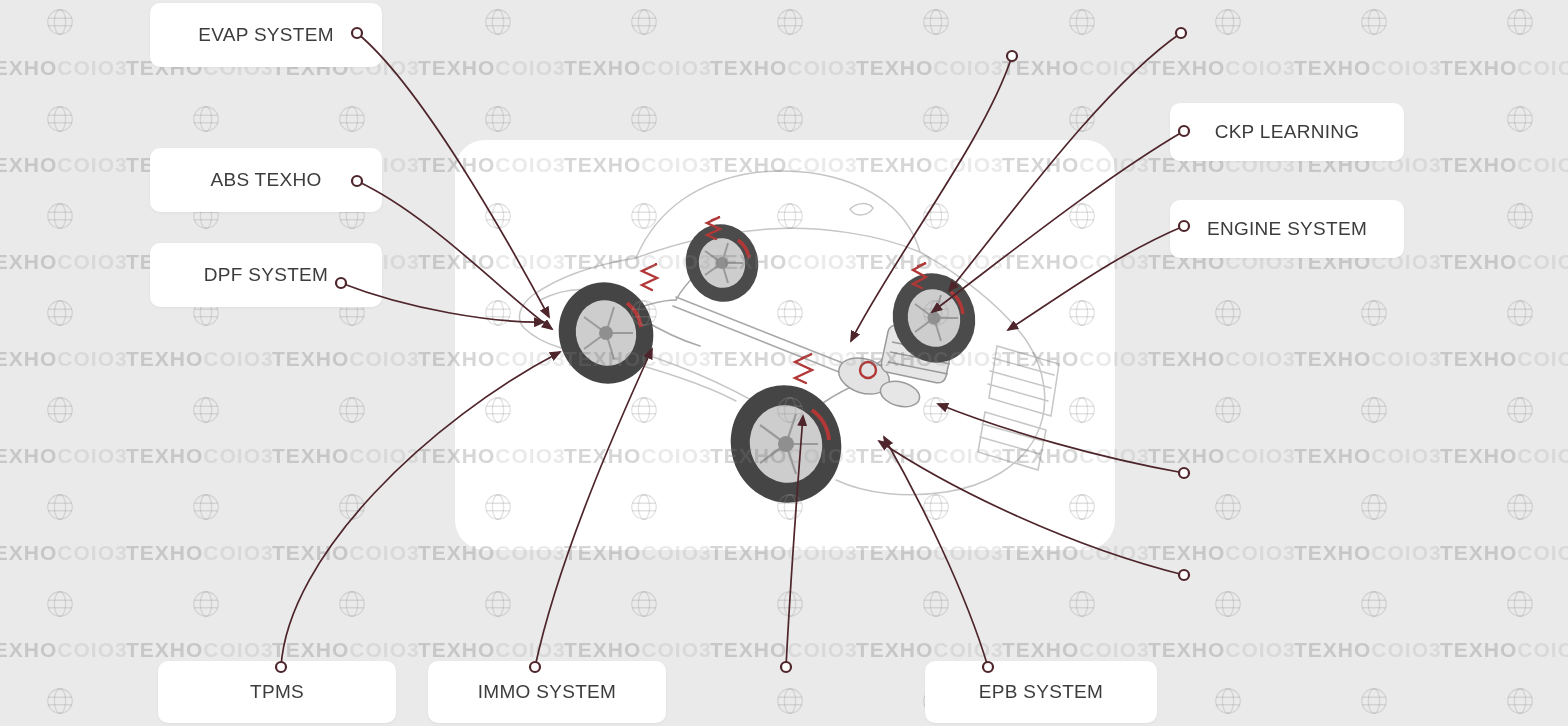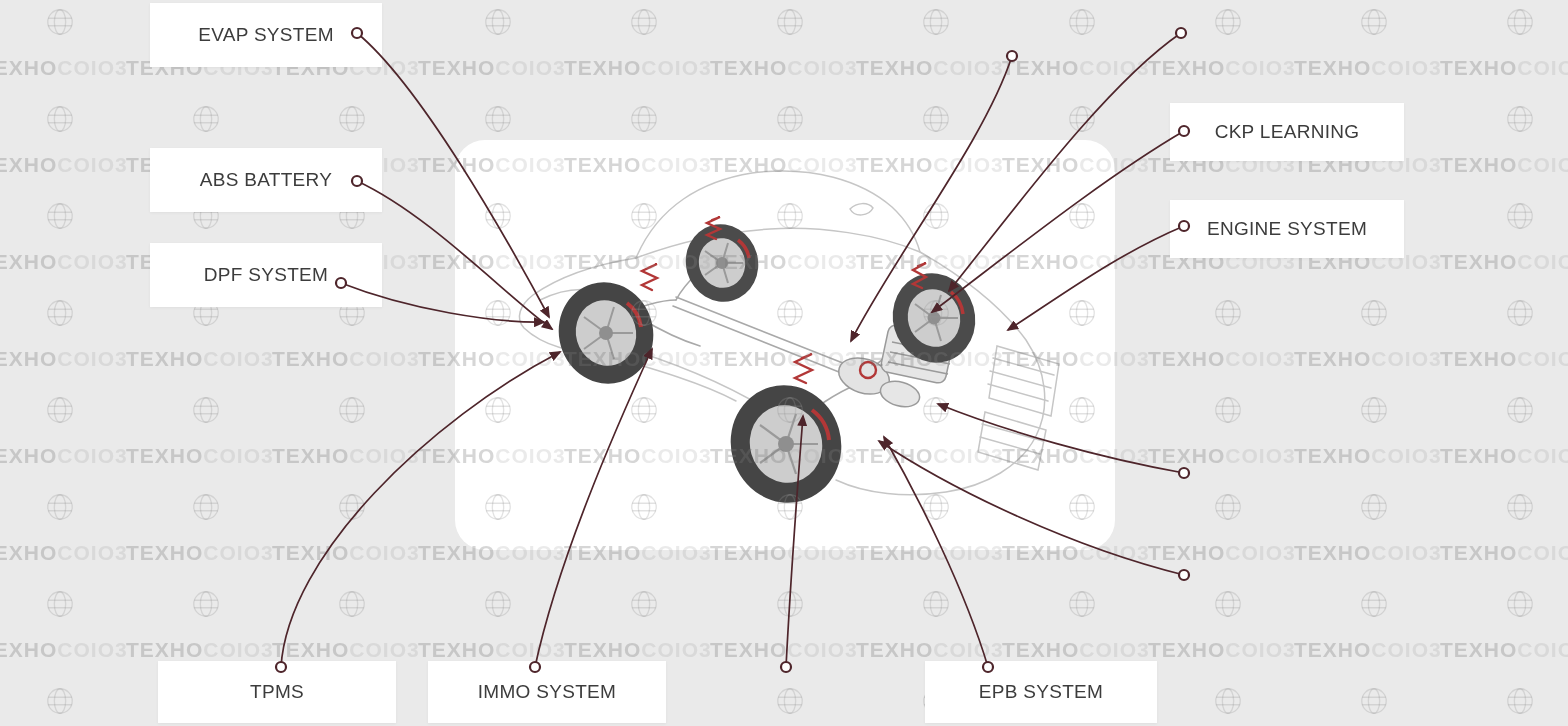--- a/index.html
+++ b/index.html
@@ -12,21 +12,21 @@
 
   #car-svg { position:absolute; left:0; top:0; width:1568px; height:726px;
              z-index:2; pointer-events:none; }
 
   #watermark { position:absolute; left:0; top:0; width:1568px; height:726px;
                z-index:3; pointer-events:none; overflow:hidden; }
   .wm-tile { position:absolute; white-space:nowrap; display:flex; align-items:center; }
   .wm-b { font-weight:bold; font-size:21px; letter-spacing:1px; color:rgba(120,120,120,0.30); }
   .wm-l { font-weight:bold; font-size:21px; letter-spacing:1px; color:rgba(150,150,150,0.20); }
 
-  .card { position:absolute; z-index:4; background:#ffffff; border-radius:0;
+  .card { position:absolute; z-index:4; background:#ffffff; border-radius:10px;
           display:flex; align-items:center; justify-content:center;
           font-size:19px; color:#3c3c3c; letter-spacing:0.3px; cursor:pointer;
           box-shadow:0 1px 3px rgba(0,0,0,0.05); }
   .card span { pointer-events:none; }
 
   #connector-svg { position:absolute; left:0; top:0; width:1568px; height:726px;
                    z-index:5; pointer-events:none; }
 </style>
 </head>
 <body>
@@ -1029,21 +1029,21 @@
           <ellipse cx="17" cy="17" rx="6" ry="13"></ellipse>
           <path d="M4.5 13h25M4.5 21h25"></path>
         </svg>
       </div>
     </div>
 
   <div class="card" style="left:150px;top:3px;width:232px;height:64px">
       <span>EVAP SYSTEM</span>
     </div>
   <div class="card" style="left:150px;top:148px;width:232px;height:64px">
-      <span>ABS BATTERY</span>
+      <span>ABS TEXHO</span>
     </div>
   <div class="card" style="left:150px;top:243px;width:232px;height:64px">
       <span>DPF SYSTEM</span>
     </div>
   <div class="card" style="left:158px;top:661px;width:238px;height:62px">
       <span>TPMS</span>
     </div>
   <div class="card" style="left:428px;top:661px;width:238px;height:62px">
       <span>IMMO SYSTEM</span>
     </div>

